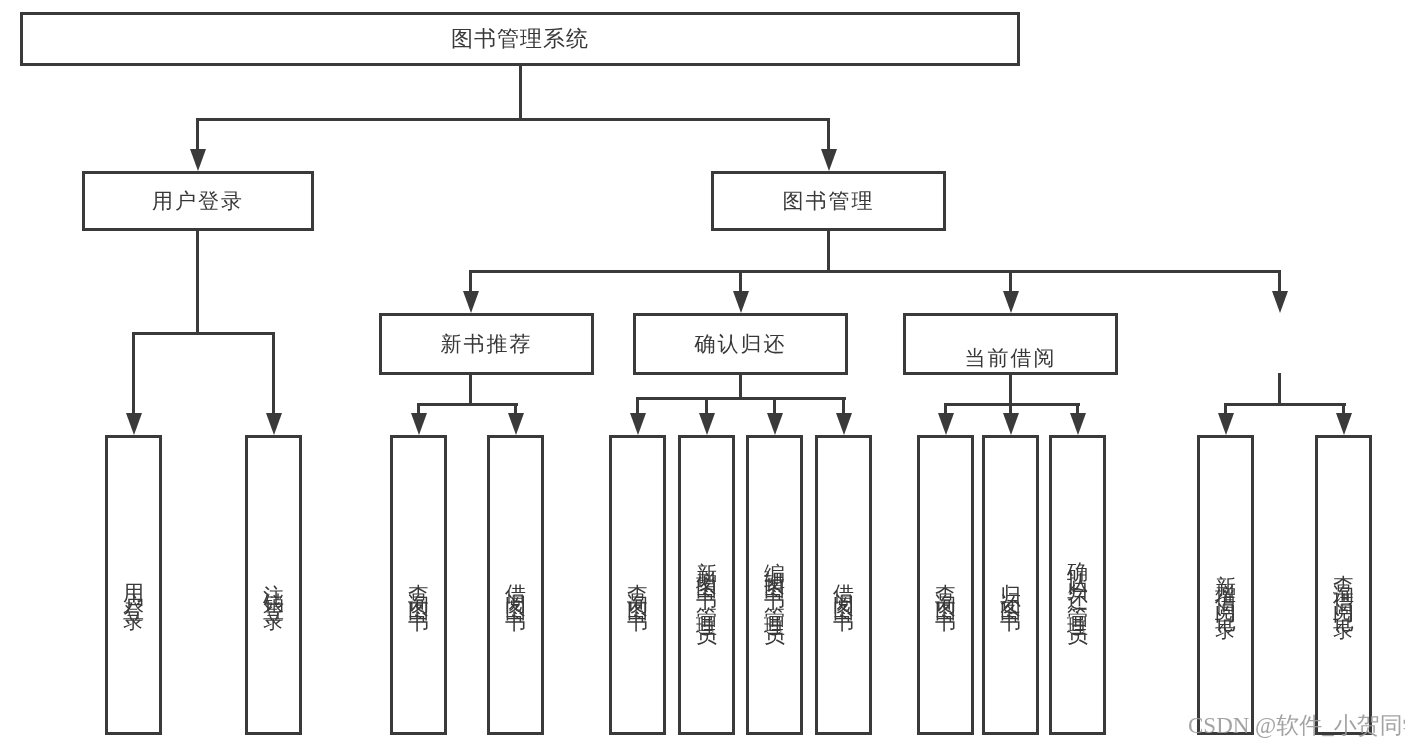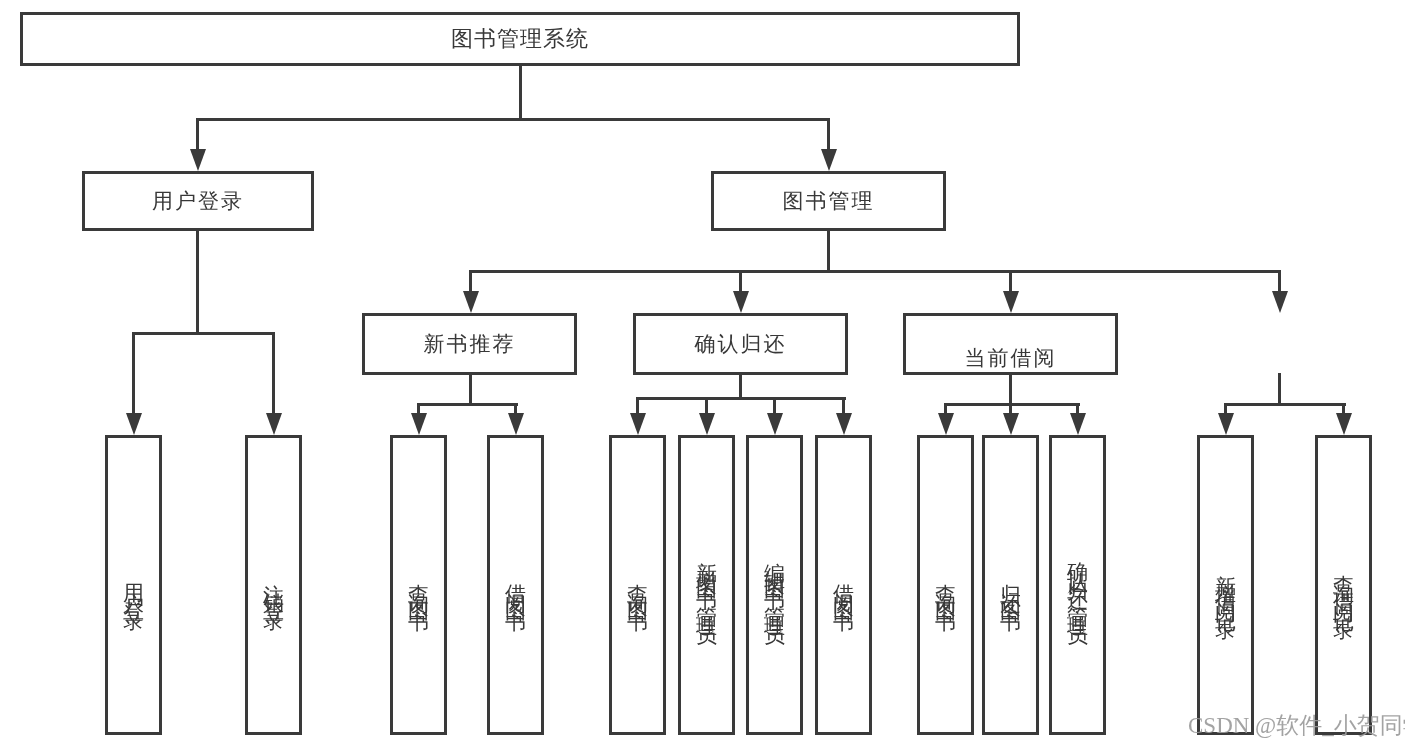--- a/index.html
+++ b/index.html
@@ -93,21 +93,21 @@
   <div class="hline" style="left:469px;  top:270px; width:812px;"></div>
   <div class="vline" style="left:469px;  top:270px; height:24px;"></div>
   <div class="arrow" style="left:463px;  top:291px;"></div>
   <div class="vline" style="left:739px;  top:270px; height:24px;"></div>
   <div class="arrow" style="left:733px;  top:291px;"></div>
   <div class="vline" style="left:1009px; top:270px; height:24px;"></div>
   <div class="arrow" style="left:1003px; top:291px;"></div>
   <div class="vline" style="left:1278px; top:270px; height:24px;"></div>
   <div class="arrow" style="left:1272px; top:291px;"></div>
 
-  <div class="node lvl3" style="left:362px;  width:215px;">
+  <div class="node lvl3" style="left:379px;  width:215px;">
     <span>新书推荐</span>
   </div>
   <div class="node lvl3" style="left:633px;  width:215px;">
     <span>确认归还</span>
   </div>
   <div class="node lvl3" style="left:903px;  width:215px;align-items:flex-end;">
     <span>当前借阅</span>
   </div>
 
   <div class="vline" style="left:469px; top:373px; height:33px;"></div>

